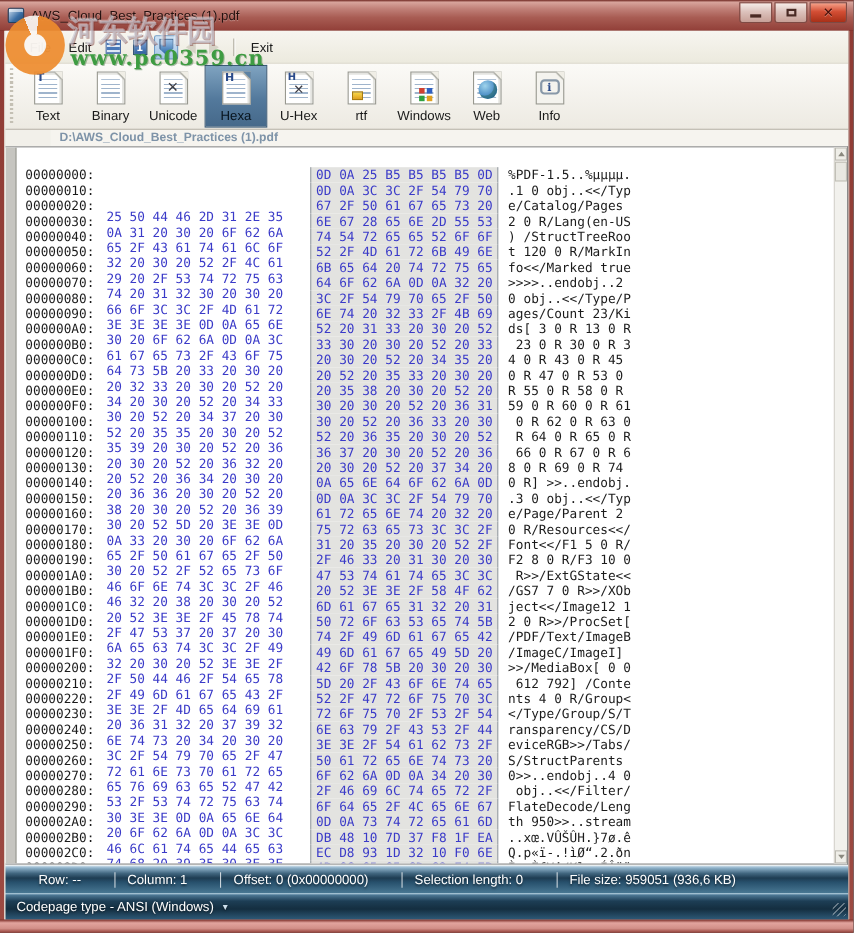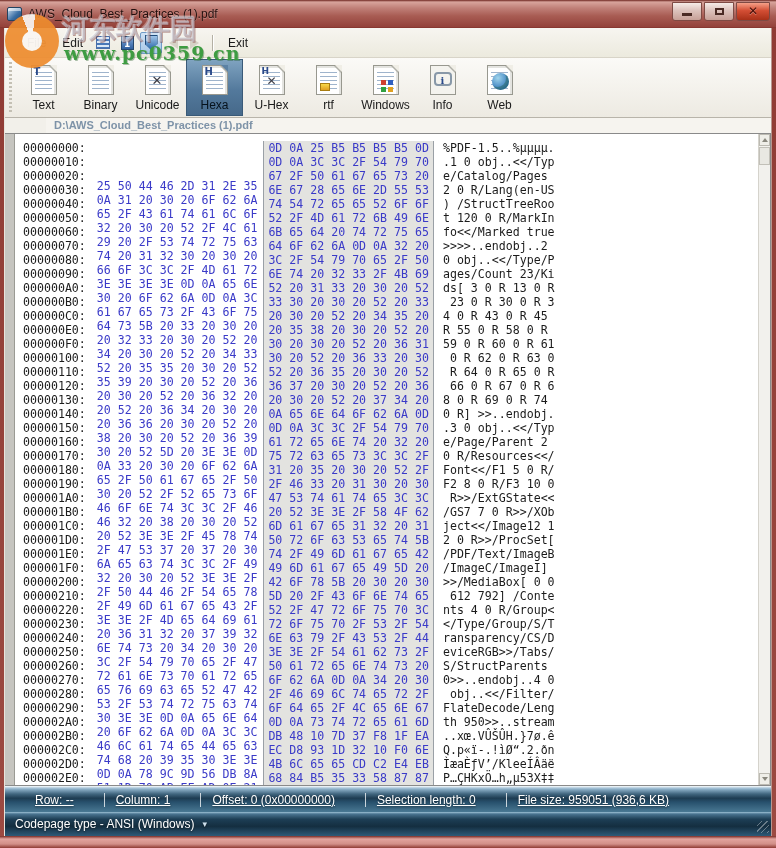--- a/index.html
+++ b/index.html
@@ -74,42 +74,42 @@
   .info-doc-icon{background:#f4f3ee;box-shadow:none;}
   .info-doc-icon .mark{left:3px;top:6px;width:18px;height:14px;border:2px solid #8898a8;border-radius:4px;
     color:#2a4a8a;font:bold 10px "DejaVu Serif",serif;text-align:center;line-height:14px;}
   .info-doc-icon .mark::before{content:"i";}
   
   .pathbar{height:15px;background:#f6f4ef;font:bold 11px "Liberation Sans",sans-serif;color:#7e93a8;
     padding:1px 0 0 8px;white-space:nowrap;margin-left:41px;}
   
   .hexview{flex:1;background:#fff;border:1px solid #8a8a8a;border-left:none;position:relative;overflow:hidden;}
   .leftstrip{position:absolute;left:0;top:0;bottom:0;width:10px;background:#c6c5c0;border-right:1px solid #9a9a94;}
-  .hexbody{position:absolute;left:11px;top:0;right:12px;bottom:0;padding-top:7px;overflow:hidden;border-radius:12px;}
+  .hexbody{position:absolute;left:11px;top:0;right:12px;bottom:0;padding-top:18px;overflow:hidden;border-radius:12px;}
   .hexrow{display:flex;height:14px;line-height:14px;font-family:"DejaVu Sans Mono",monospace;
     font-size:11.6px;white-space:pre;}
   .hexrow .off{margin-left:7px;color:#1b1b1b;}
   .hexrow .g{background:#e3e3e0;border-left:1px solid #9aa0a6;border-right:1px solid #9aa0a6;
     padding:0 4px;color:#3a3ac8;}
   .hexrow .g1{margin-left:6px;margin-top:38px;}
-  .hexrow .g2{margin-left:1px;}
+  .hexrow .g2{margin-left:20px;}
   .hexrow .asc{margin-left:9px;color:#1b1b1b;}
   .vscroll{position:absolute;right:0;top:0;bottom:0;width:12px;background:#f2f1ed;border-left:1px solid #d5d3cc;}
   .vs-arrow{width:11px;height:12px;background:#efeee8;border:1px solid #bcbab2;display:flex;align-items:center;justify-content:center;}
   .vs-arrow span{width:0;height:0;border-left:3px solid transparent;border-right:3px solid transparent;}
   .vs-arrow.up span{border-bottom:4px solid #8a887e;}
   .vs-arrow.down span{border-top:4px solid #8a887e;}
   .vs-arrow.down{position:absolute;bottom:0;}
   .vs-thumb{width:11px;height:18px;background:#e9e8e2;border:1px solid #c2c0b8;margin-top:1px;}
   
   .statusbar{height:26px;
     background:linear-gradient(180deg,#cfe0ec 0,#8fb2ca 2px,#41667f 7px,#1e3c52 45%,#27506c 60%,#497893 100%);
     border-top:1px solid #e8f0f4;display:flex;align-items:center;color:#fff;font-size:12px;
     padding-left:30px;text-shadow:0 1px 2px rgba(0,0,0,.5);}
-  .seg{white-space:nowrap;text-decoration:underline;}
+  .seg{white-space:nowrap;}
   .seg + .seg{border-left:1px solid rgba(255,255,255,.75);padding-left:11px;margin-left:30px;}
   .codepagebar{height:24px;
     background:linear-gradient(180deg,#9fc2d6 0,#4a7490 2px,#1d3e55 30%,#142e40 60%,#2e5a78 100%);
     display:flex;align-items:center;color:#fff;font-size:12px;padding-left:10px;
     text-shadow:0 1px 2px rgba(0,0,0,.5);position:relative;}
   .cp-caret{margin-left:8px;font-size:9px;color:#cfe0ec;}
   .grip{position:absolute;right:2px;bottom:3px;width:12px;height:12px;
     background:repeating-linear-gradient(135deg,transparent 0 3px,rgba(255,255,255,.35) 3px 4px);}
   
   .bottomframe{position:absolute;left:0;right:0;bottom:0;height:12px;
@@ -213,31 +213,31 @@
             <span class="tblabel">rtf</span>
           </div>
           <div class="tbtn">
             <span class="tbicon windows-doc-icon">
               <span class="lines"></span>
               <span class="mark"></span>
             </span>
             <span class="tblabel">Windows</span>
           </div>
           <div class="tbtn">
+            <span class="tbicon web-doc-icon">
+              <span class="lines"></span>
+              <span class="mark"></span>
+            </span>
+            <span class="tblabel">Web</span>
+          </div>
+          <div class="tbtn">
             <span class="tbicon info-doc-icon">
               <span class="mark"></span>
             </span>
             <span class="tblabel">Info</span>
-          </div>
-          <div class="tbtn">
-            <span class="tbicon web-doc-icon">
-              <span class="lines"></span>
-              <span class="mark"></span>
-            </span>
-            <span class="tblabel">Web</span>
           </div>
         </div>
     </div>
 
     <div class="pathbar">D:\AWS_Cloud_Best_Practices (1).pdf</div>
 
     <div class="hexview">
       <div class="leftstrip"></div>
       <div class="hexbody">
 
@@ -311,20 +311,26 @@
             <span class="off">000000B0:</span>
             <span class="g g1">20 32 33 20 30 20 52 20</span>
             <span class="g g2">33 30 20 30 20 52 20 33</span>
             <span class="asc"> 23 0 R 30 0 R 3</span>
           </div>
           <div class="hexrow">
             <span class="off">000000C0:</span>
             <span class="g g1">34 20 30 20 52 20 34 33</span>
             <span class="g g2">20 30 20 52 20 34 35 20</span>
             <span class="asc">4 0 R 43 0 R 45 </span>
+          </div>
+          <div class="hexrow">
+            <span class="off">000000D0:</span>
+            <span class="g g1">30 20 52 20 34 37 20 30</span>
+            <span class="g g2">20 52 20 35 33 20 30 20</span>
+            <span class="asc">0 R 47 0 R 53 0 </span>
           </div>
           <div class="hexrow">
             <span class="off">000000E0:</span>
             <span class="g g1">52 20 35 35 20 30 20 52</span>
             <span class="g g2">20 35 38 20 30 20 52 20</span>
             <span class="asc">R 55 0 R 58 0 R </span>
           </div>
           <div class="hexrow">
             <span class="off">000000F0:</span>
             <span class="g g1">35 39 20 30 20 52 20 36</span>

